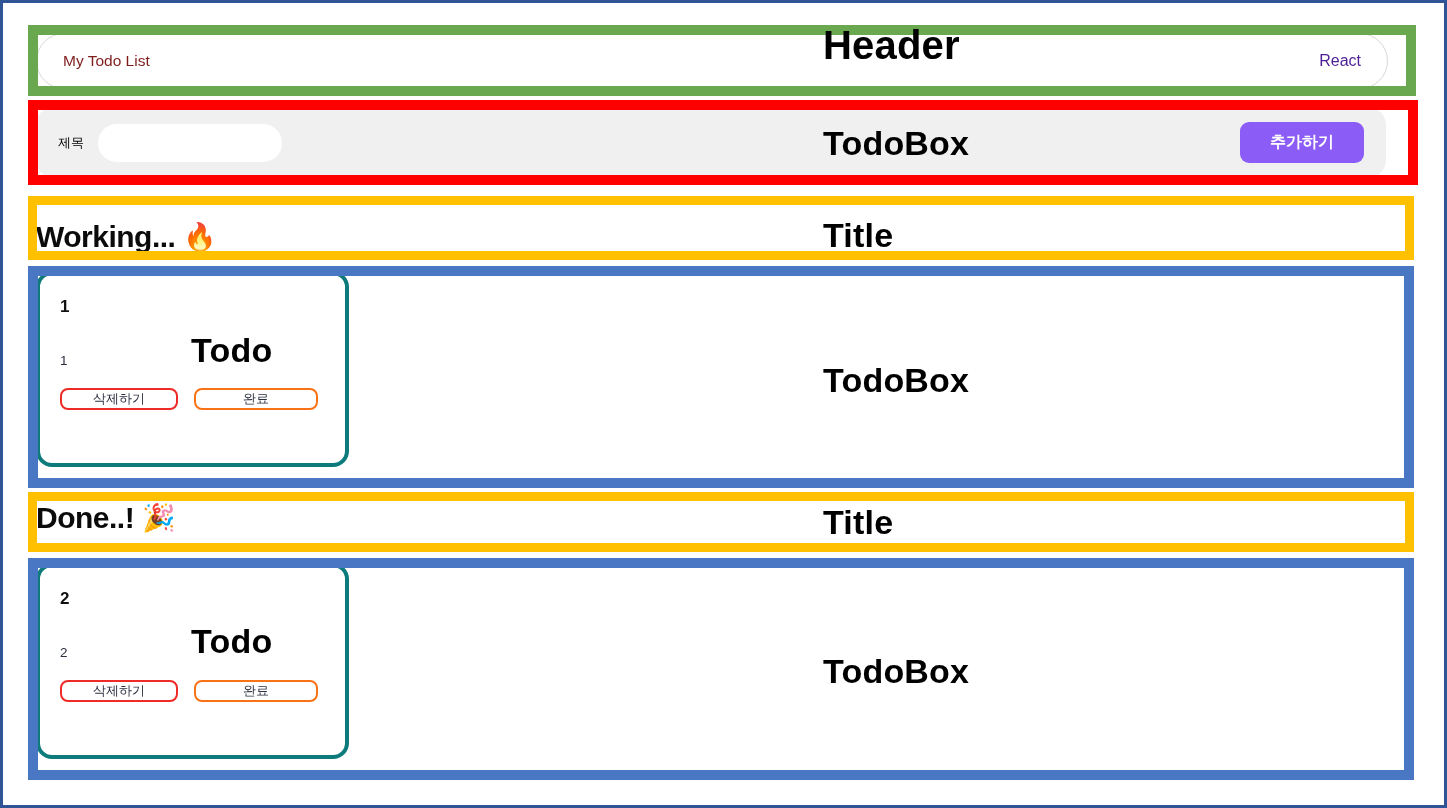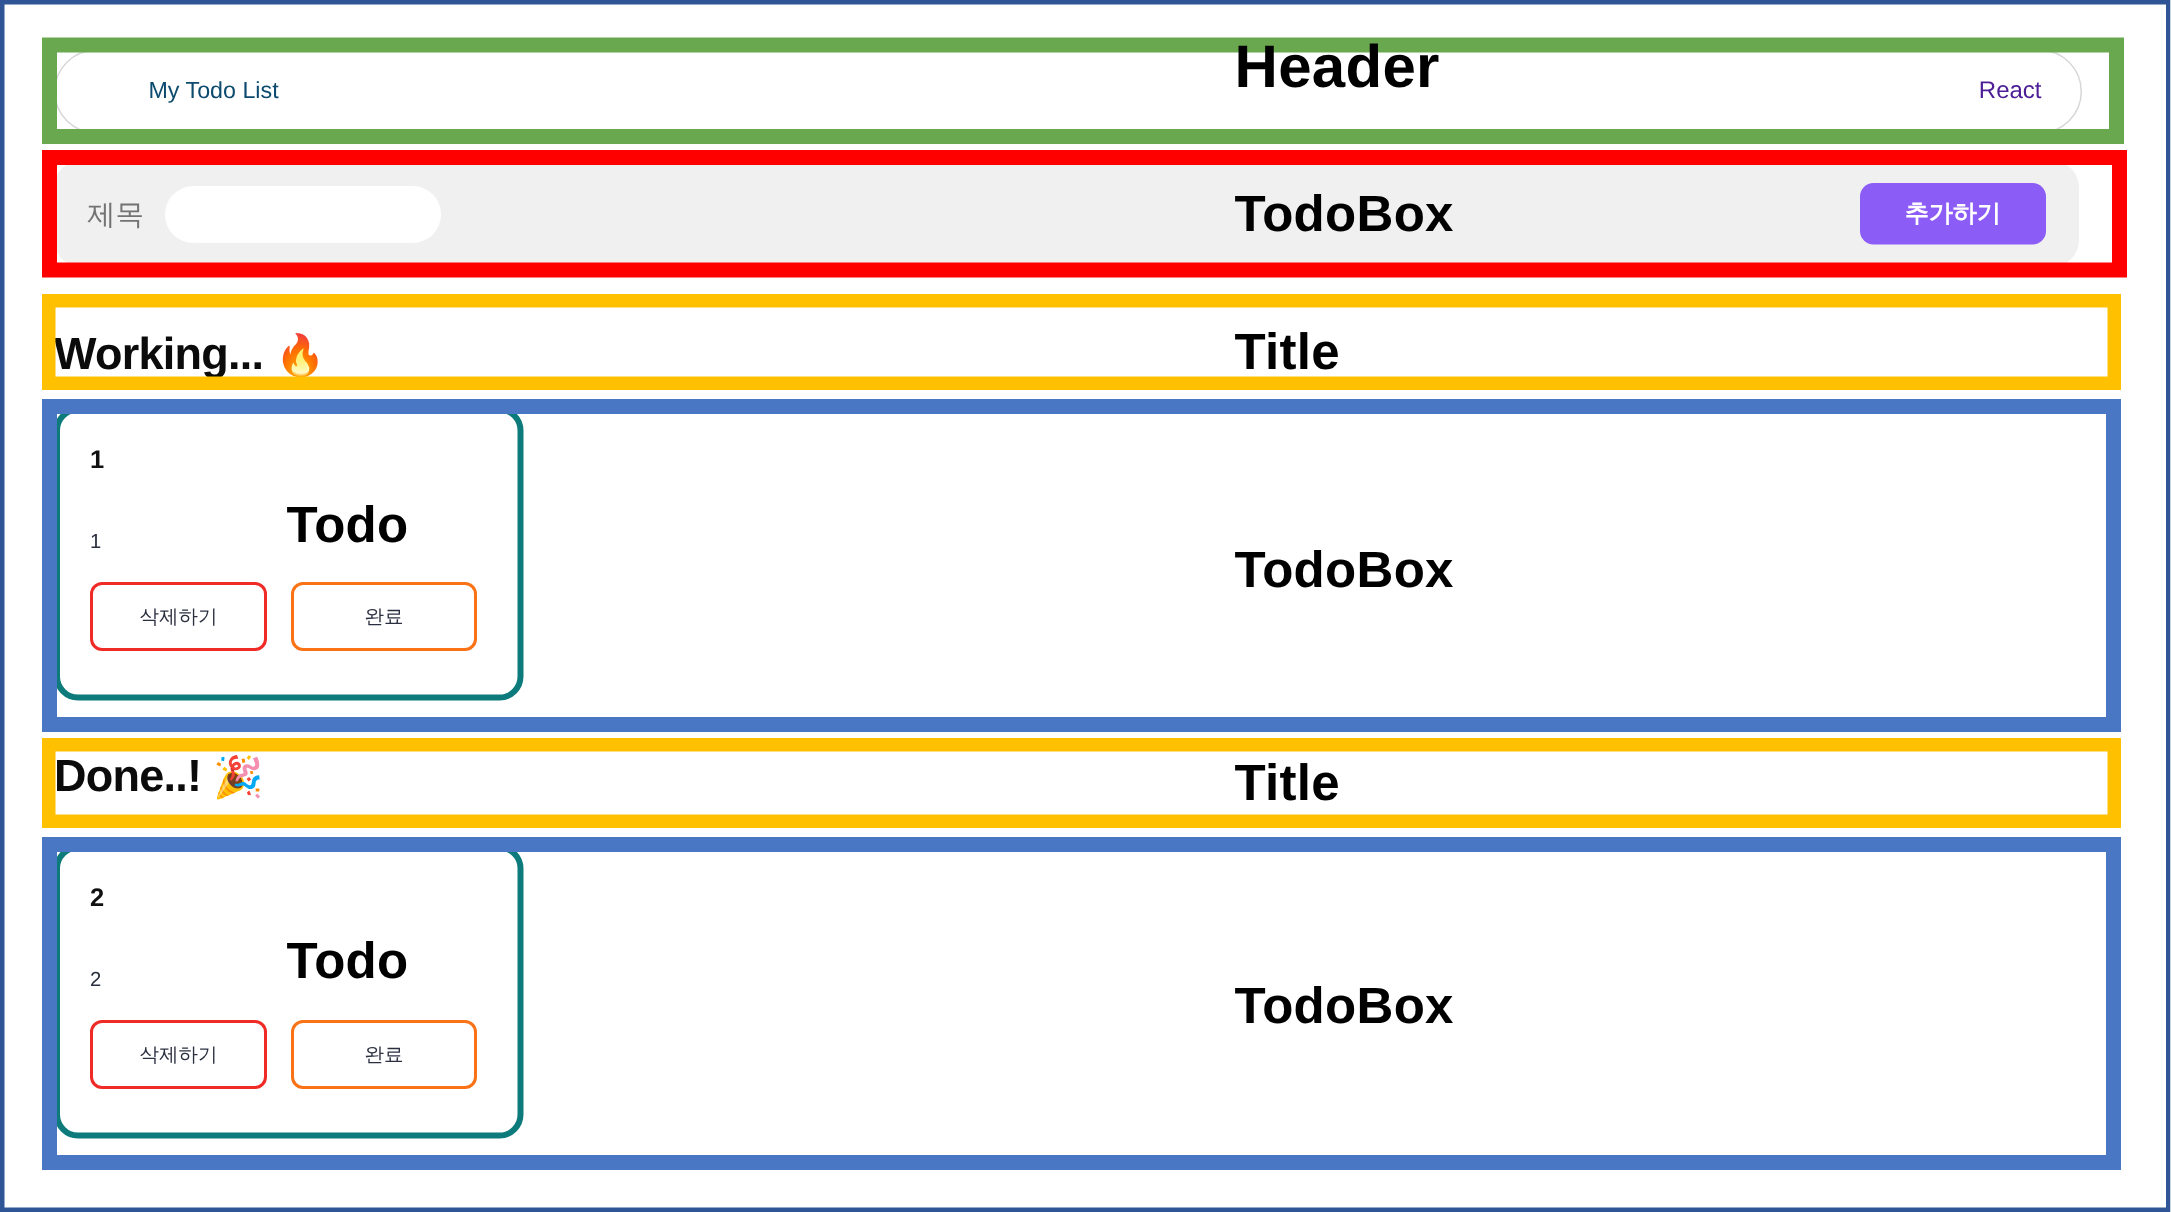--- a/index.html
+++ b/index.html
@@ -49,22 +49,21 @@
     background: #ffffff;
     border: 1px solid #d7d7d7;
     border-radius: 28px;
     display: flex;
     align-items: center;
     justify-content: space-between;
     padding: 0 26px;
   }
   #header-title {
     font-size: 15.5px;
-    color: #0c4a6e;
-    margin-left: 36px;
+    color: #7f1d1d;
   }
   #header-right {
     font-size: 16px;
     color: #4c1d95;
   }
 
   
   #inputbox-panel {
     position: absolute;
     left: 33px;
@@ -75,22 +74,22 @@
     border-radius: 18px;
     display: flex;
     align-items: center;
     padding: 0 22px;
   }
   .field-group {
     display: flex;
     align-items: center;
   }
   .field-label {
-    font-size: 19px;
-    color: #737373;
+    font-size: 13px;
+    color: #000000;
     margin-right: 14px;
   }
   .field-input {
     background: #ffffff;
     border: none;
     border-radius: 22px;
     height: 38px;
     outline: none;
     font-family: inherit;
     font-size: 14px;
@@ -158,21 +157,21 @@
   .todo-body {
     font-size: 13.5px;
     color: #2b3040;
     margin-bottom: 20px;
   }
   .todo-actions {
     display: flex;
     gap: 16px;
   }
   .todo-btn {
-    height: 46px;
+    height: 22px;
     background: #ffffff;
     border-radius: 8px;
     font-family: inherit;
     font-size: 13px;
     color: #2b3040;
     cursor: pointer;
   }
   .btn-delete {
     width: 118px;
     border: 2px solid #ee2b26;

